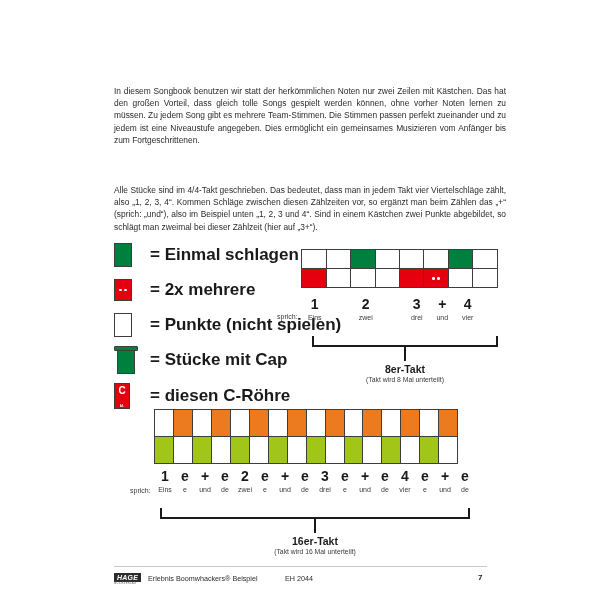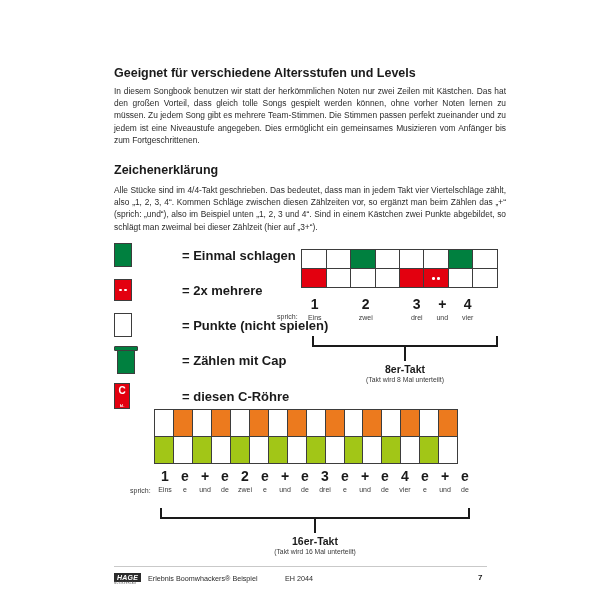--- a/index.html
+++ b/index.html
@@ -36,21 +36,21 @@
 
   
   .legend { position: absolute; left: 114px; top: 243px; width: 200px; }
   .legend-row {
     position: absolute; left: 0; display: flex; align-items: center;
   }
   .legend-row .swatch-wrap {
     width: 36px; display: flex; justify-content: flex-start; align-items: center;
   }
   .legend-label {
-    font-size: 13px; font-weight: bold; color: #1a1a1a; white-space: nowrap; margin-left: 32px;
+    font-size: 17px; font-weight: bold; color: #1a1a1a; white-space: nowrap;
   }
 
   .sw {
     width: 18px; height: 24px; border: 1.3px solid #3d3d3d;
     position: relative;
   }
   .sw.green { background: #00803f; }
   .sw.red { background: #e3000f; display: flex; align-items: center; justify-content: center; }
   .sw.white { background: #ffffff; }
   .dots { display: flex; gap: 2.5px; }
@@ -139,24 +139,22 @@
   .footer-title { position: absolute; left: 148px; top: 574px; font-size: 7.2px; color: #2b2b2b; }
   .footer-code { position: absolute; left: 285px; top: 574px; font-size: 7.2px; color: #2b2b2b; }
   .footer-page { position: absolute; left: 478px; top: 573px; font-size: 8px; font-weight: bold; color: #1a1a1a; }
 </style>
 </head>
 <body>
 
 <div class="page">
 
 
-  <div class="h2 a">Geeignet für verschiedene Altersstufen und Levels</div>
   <div class="para p1">In diesem Songbook benutzen wir statt der herkömmlichen Noten nur zwei Zeilen mit Kästchen. Das hat den großen Vorteil, dass gleich tolle Songs gespielt werden können, ohne vorher Noten lernen zu müssen. Zu jedem Song gibt es mehrere Team-Stimmen. Die Stimmen passen perfekt zueinander und zu jedem ist eine Niveaustufe angegeben. Dies ermöglicht ein gemeinsames Musizieren vom Anfänger bis zum Fortgeschrittenen.</div>
 
-  <div class="h2 b">Zeichenerklärung</div>
   <div class="para p2">Alle Stücke sind im 4/4-Takt geschrieben. Das bedeutet, dass man in jedem Takt vier Viertelschläge zählt, also „1, 2, 3, 4“. Kommen Schläge zwischen diesen Zählzeiten vor, so ergänzt man beim Zählen das „+“ (sprich: „und“), also im Beispiel unten „1, 2, 3 und 4“. Sind in einem Kästchen zwei Punkte abgebildet, so schlägt man zweimal bei dieser Zählzeit (hier auf „3+“).</div>
 
   <div class="legend">
 
     <div class="legend-row" style="top:0px;">
       <div class="swatch-wrap">
         <div class="sw green"></div>
       </div>
       <div class="legend-label">= Einmal schlagen</div>
     </div>
@@ -180,21 +178,21 @@
       <div class="legend-label">= Punkte (nicht spielen)</div>
     </div>
 
     <div class="legend-row" style="top:103px;">
       <div class="swatch-wrap">
         <div class="cap-wrap">
           <div class="cap-body"></div>
           <div class="cap-bar"></div>
         </div>
       </div>
-      <div class="legend-label">= Zählen mit Cap</div>
+      <div class="legend-label">= Stücke mit Cap</div>
     </div>
 
     <div class="legend-row" style="top:140px;">
       <div class="swatch-wrap">
         <div class="cpipe">
           <div class="cletter">C</div>
           <div class="ckl">kl.</div>
         </div>
       </div>
       <div class="legend-label">= diesen C-Röhre</div>

